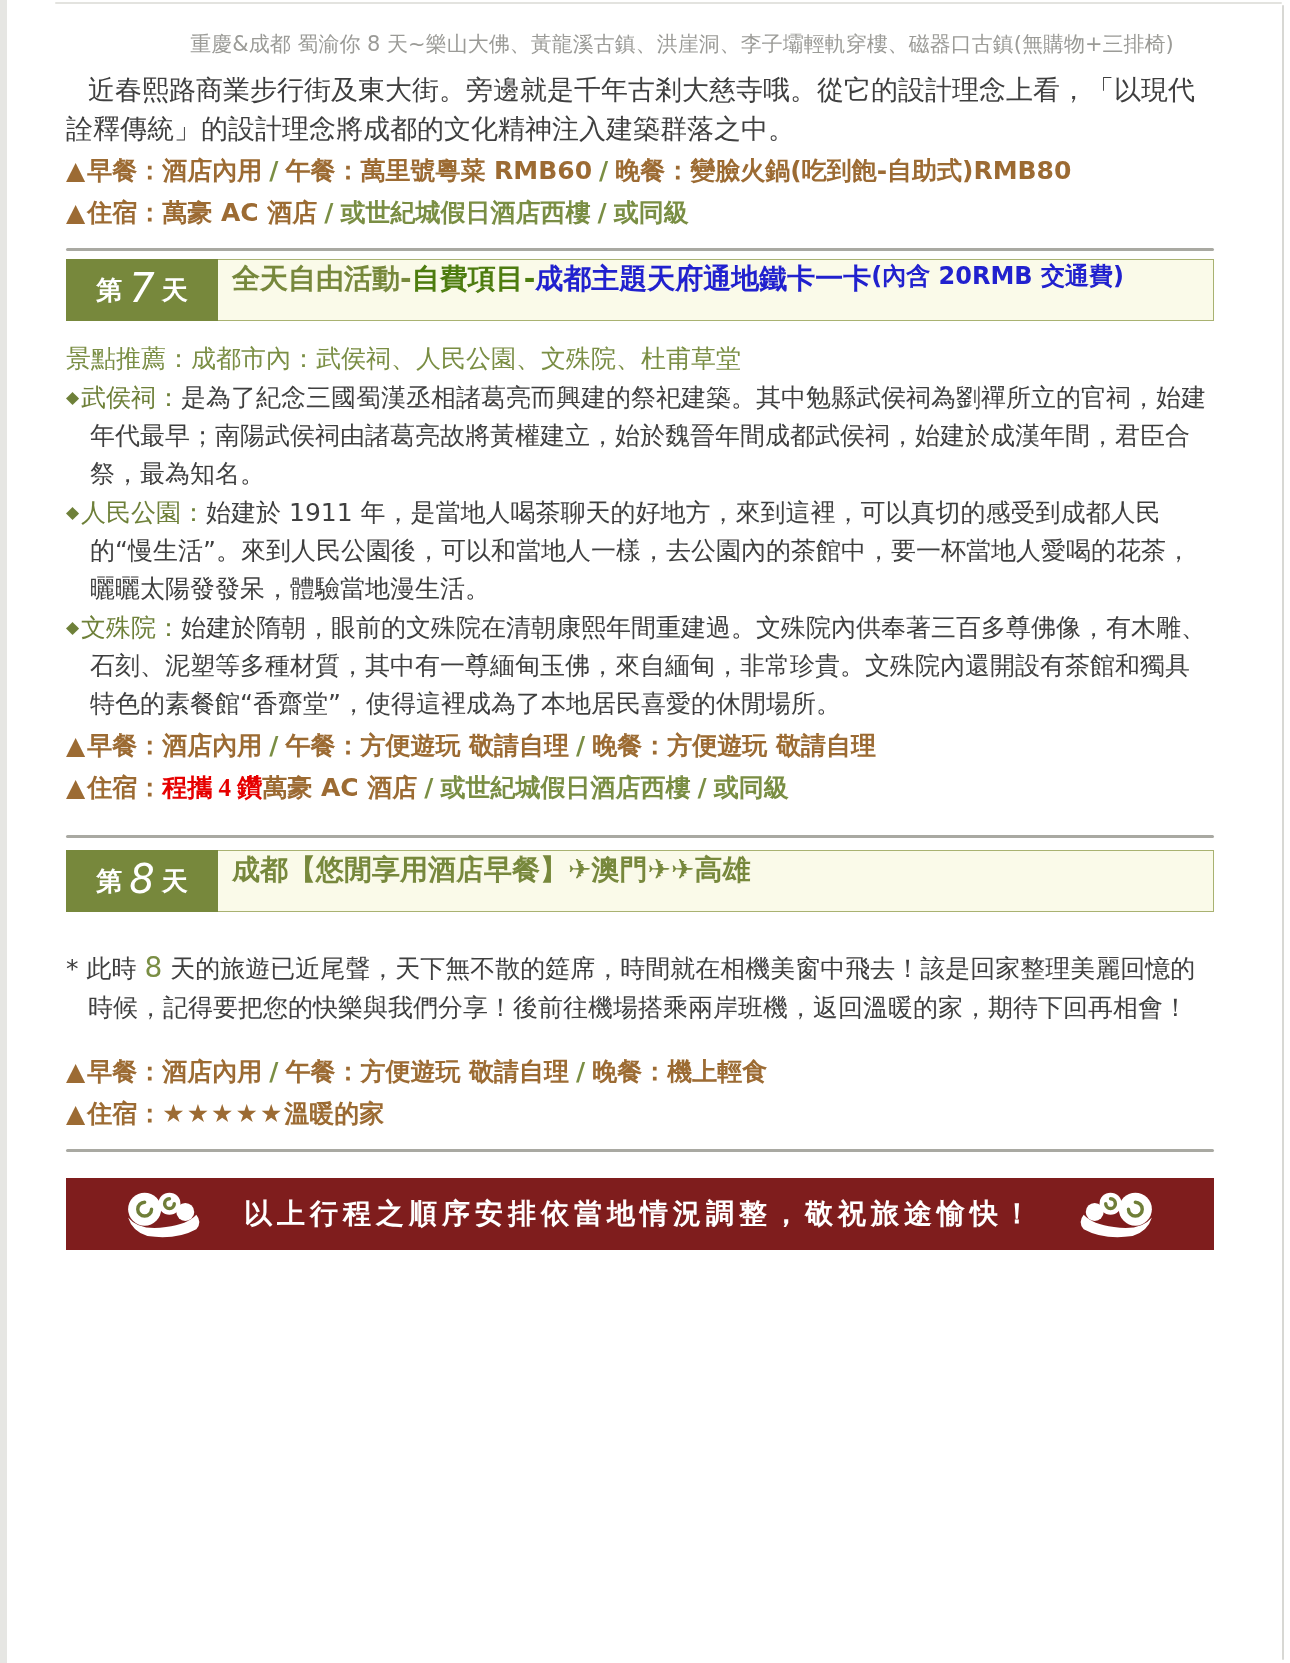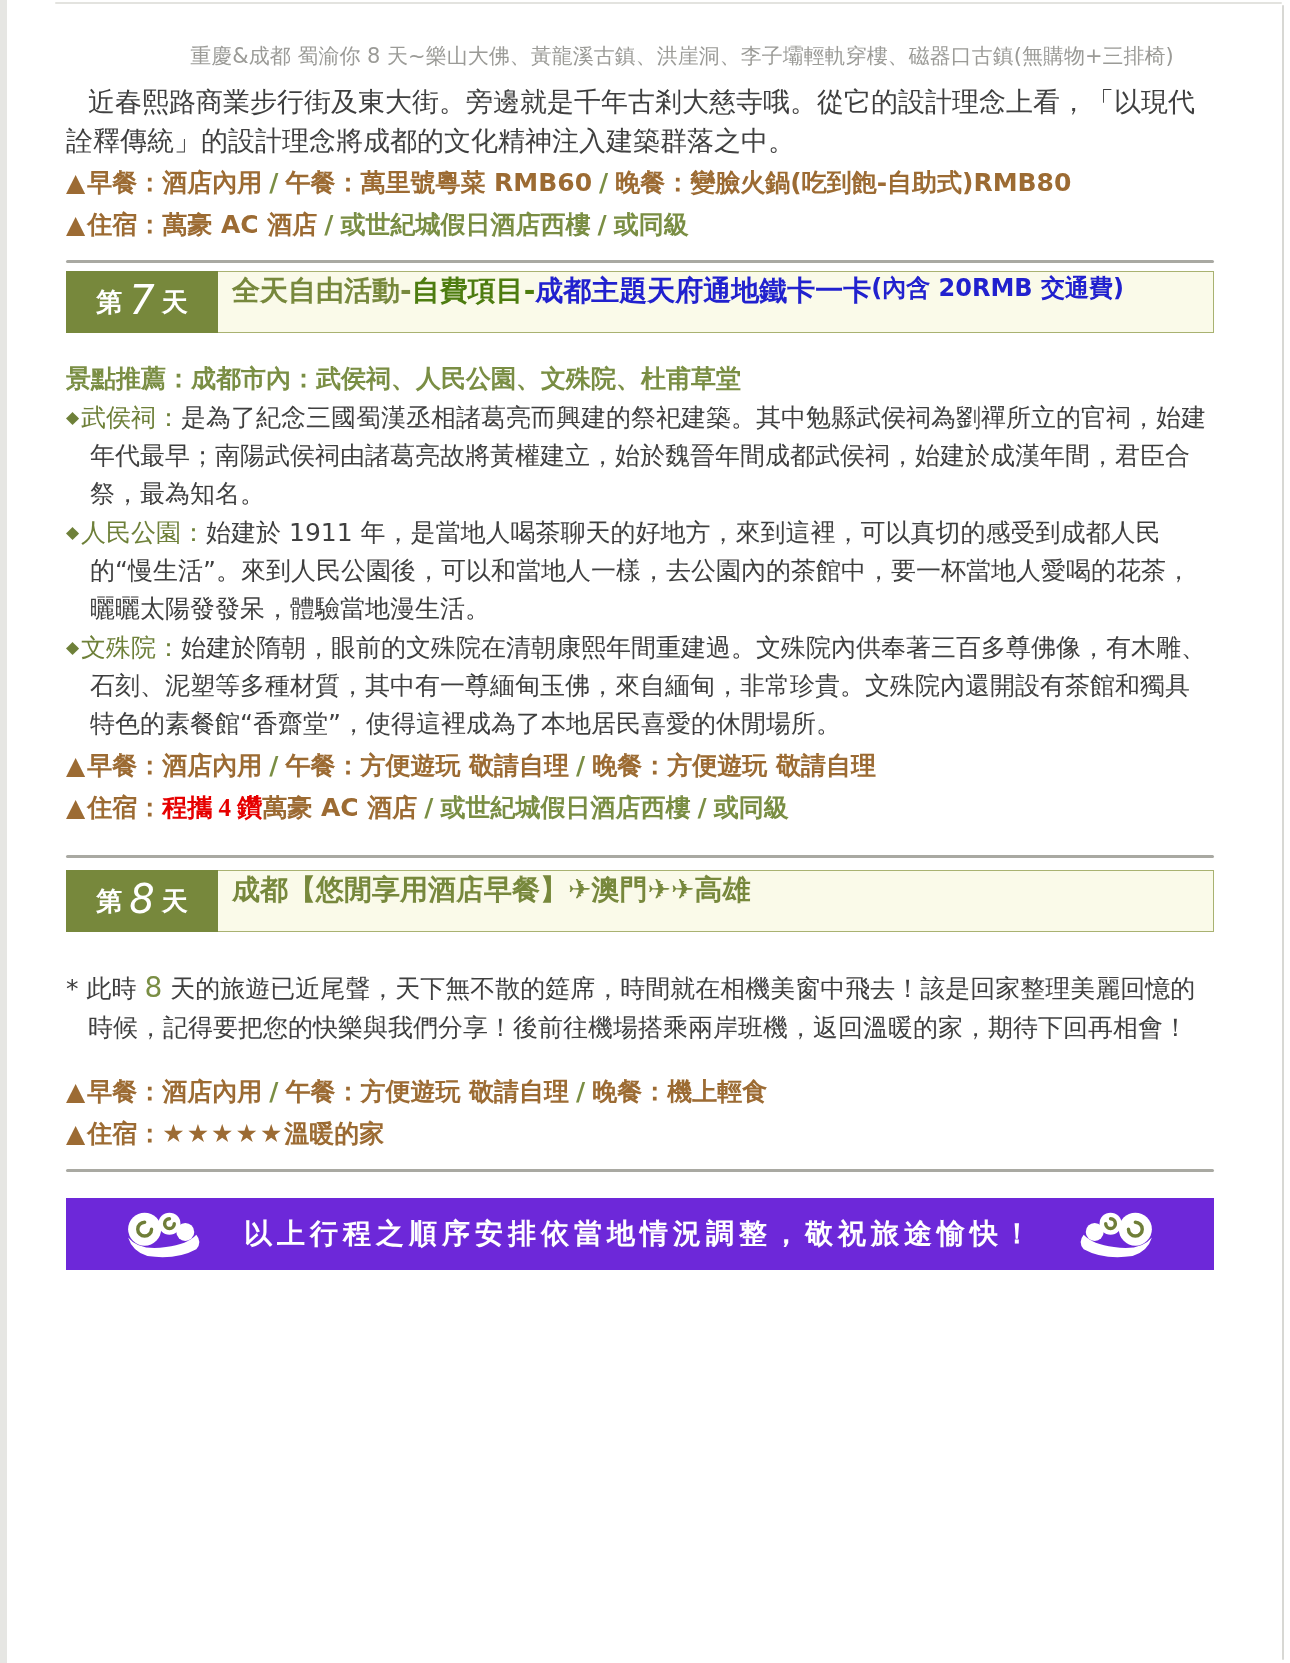--- a/index.html
+++ b/index.html
@@ -5,21 +5,21 @@
   html,body{margin:0;padding:0;}
   body{
     width:1290px;height:1663px;position:relative;overflow:hidden;
     background:#ffffff;
     font-family:"DejaVu Sans","Liberation Sans",sans-serif;
   }
   .left-strip{position:absolute;left:0;top:0;width:7px;height:1663px;background:#e6e6e3;}
   .top-edge{position:absolute;left:55px;right:8px;top:2px;height:2px;background:#e3e3df;border-radius:2px;}
   .right-edge{position:absolute;right:6px;top:5px;width:2px;height:1655px;background:#d8d8d4;border-radius:2px;}
 
-  .content{position:absolute;left:66px;top:12px;width:1148px;}
+  .content{position:absolute;left:66px;top:0;width:1148px;}
 
   .doc-header{margin-top:30px;text-align:center;padding-left:84px;font-size:21px;
     color:#9b9b97;white-space:nowrap;}
 
   .intro{margin:12px 0 0;font-size:27px;line-height:39px;color:#3f3f3f;text-indent:22px;}
 
   .meal-line,.hotel-line{margin-top:3px;font-size:25px;line-height:39px;font-weight:bold;color:#9c6b33;}
   .marker{margin-right:2px;}
   .sep{color:#7a8e44;margin:0 7px;}
   .alt{color:#7a8e44;}
@@ -38,32 +38,32 @@
     align-items:center;justify-content:center;gap:7px;font-size:26px;font-weight:bold;}
   .day-num{font-size:40px;font-style:italic;font-weight:normal;
     font-family:"DejaVu Sans","Liberation Sans",sans-serif;position:relative;top:-2px;}
   .day-title{flex:1;background:#fafae9;border:1px solid #a9b271;border-left:none;
     display:flex;align-items:flex-start;padding-left:14px;font-weight:bold;font-size:28px;white-space:nowrap;}
   .t-olive{color:#77883c;}
   .t-red{color:#4d7c0f;}
   .t-blue{color:#2121ce;}
   .t-small{font-size:24px;}
 
-  .recommend{margin-top:26px;font-size:25px;line-height:39px;font-weight:bold;color:#7a8e44;}
+  .recommend{margin-top:18px;font-size:25px;line-height:39px;font-weight:normal;color:#7a8e44;}
 
   .attraction{margin:0;font-size:25px;line-height:38px;color:#3f3f3f;
     padding-left:24px;text-indent:-24px;}
   .attraction .bullet{color:#6e8039;font-size:17px;vertical-align:3px;margin-right:2px;}
   .attraction .name{color:#6e8039;font-weight:normal;}
 
   .note{margin-top:36px;font-size:25px;line-height:39px;color:#3f3f3f;
     padding-left:22px;text-indent:-22px;}
   .note .green-num{color:#7a8e44;font-size:28px;}
 
-  .footer-banner{margin-top:26px;height:72px;background:#6d28d9;display:flex;
+  .footer-banner{margin-top:26px;height:72px;background:#7f1d1d;display:flex;
     align-items:center;justify-content:center;gap:26px;}
   .footer-text{color:#ffffff;font-weight:bold;font-size:28px;letter-spacing:5px;white-space:nowrap;}
   .cloud{flex:0 0 auto;}
   .cloud.rightward{transform:scaleX(-1);}
 </style>
 </head>
 <body>
 
 <div class="left-strip"></div>
 <div class="top-edge"></div>

